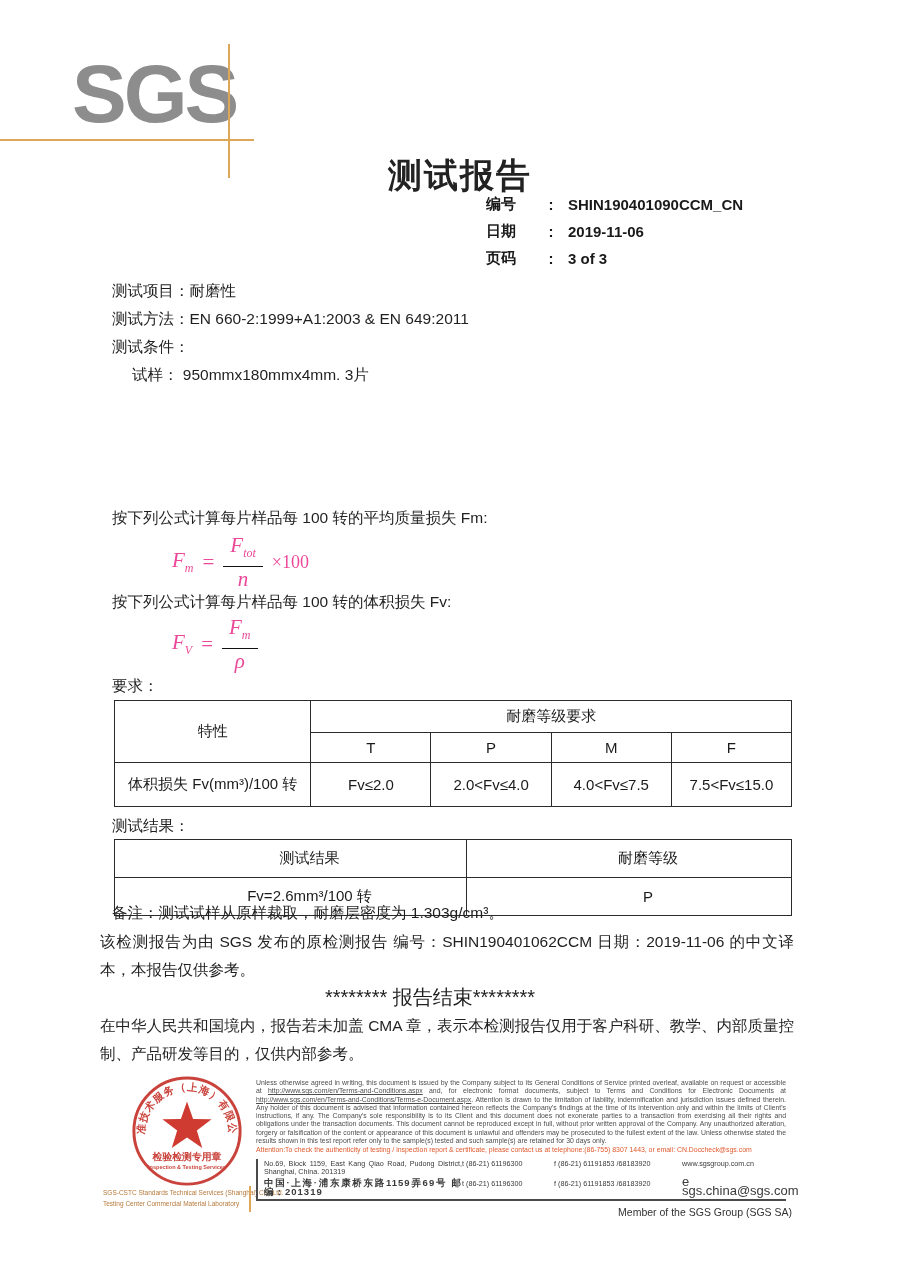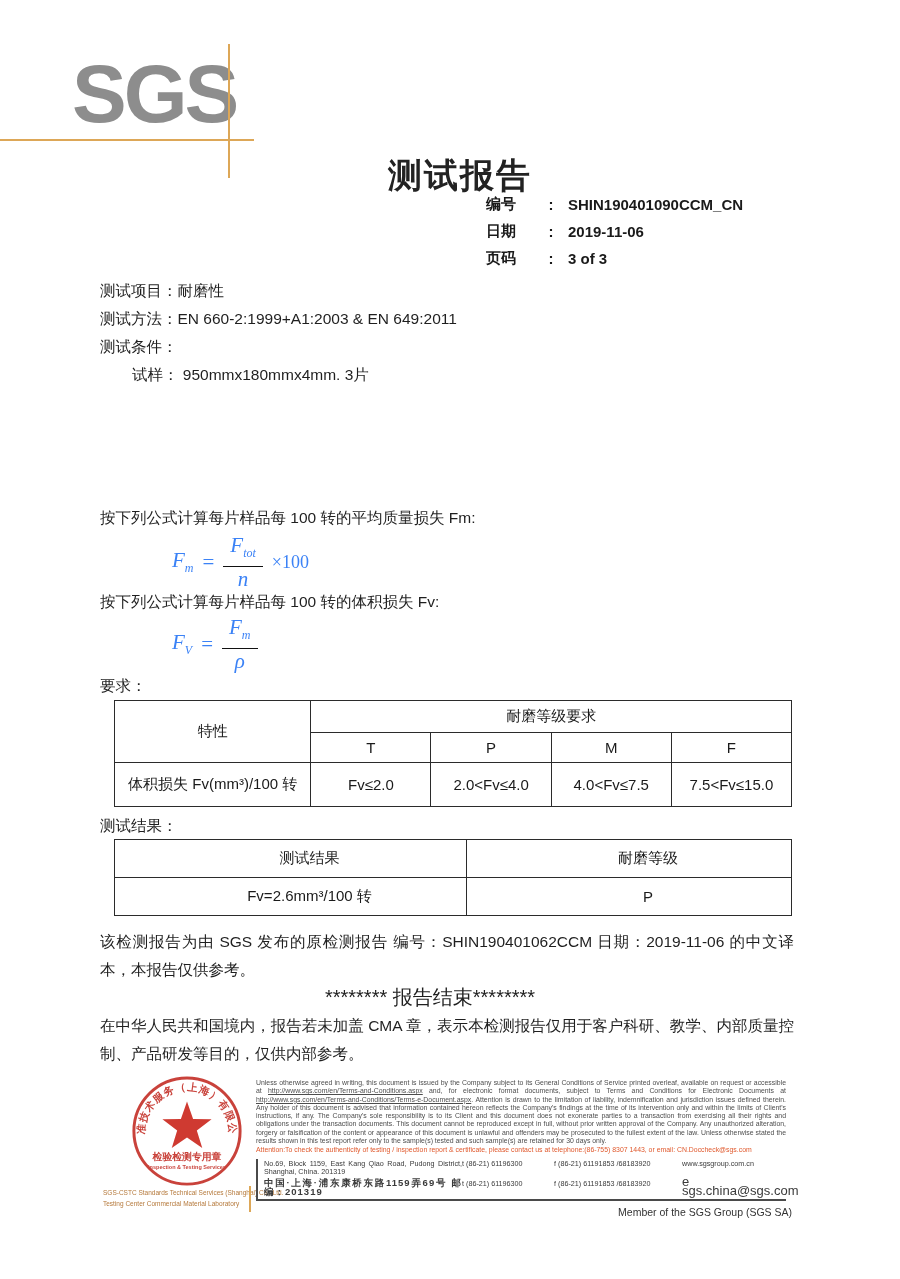--- a/index.html
+++ b/index.html
@@ -23,30 +23,30 @@
   .crosshair-v-top { position: absolute; left: 228px; top: 44px; width: 2px; height: 134px; background: #dda757; }
   .doc-title {
     position: absolute; left: 388px; top: 153px;
     font-size: 34px; font-weight: 700; color: #222; letter-spacing: 2px;
   }
   .meta { position: absolute; left: 486px; top: 191px; }
   .meta-row { display: flex; height: 27px; align-items: center; font-size: 15px; font-weight: 700; color: #1a1a1a; }
   .meta-label { width: 48px; }
   .meta-colon { width: 34px; text-align: center; }
   
-  .bodyline { position: absolute; left: 100px; font-size: 15.5px; color: #1f1f1f; white-space: nowrap; }
+  .bodyline { position: absolute; left: 112px; font-size: 15.5px; color: #1f1f1f; white-space: nowrap; }
   .para {
     position: absolute; left: 100px; width: 694px;
     font-size: 15.5px; line-height: 35px; color: #1f1f1f;
     text-align: justify;
   }
   .serif { font-family: Liberation Sans, sans-serif; }
   .formula {
     position: absolute; left: 172px;
-    font-family: "Liberation Serif", serif; font-size: 21px; color: #3b82f6;
+    font-family: "Liberation Serif", serif; font-size: 21px; color: #ec4899;
     display: flex; align-items: center; gap: 9px;
   }
   .formula i { font-style: italic; }
   .formula sub { font-size: 12px; font-style: italic; }
   .frac { display: inline-flex; flex-direction: column; align-items: center; }
   .frac .num { border-bottom: 1.6px solid #111; padding: 0 7px 2px 7px; line-height: 22px; }
   .frac .den { padding-top: 1px; line-height: 22px; }
   .ftimes { font-size: 18px; }
   
   table { border-collapse: collapse; table-layout: fixed; }
@@ -177,20 +177,21 @@
       <td class="c0">测试结果</td>
       <td>耐磨等级</td>
     </tr>
     <tr>
       <td>Fv=2.6mm³/100 转</td>
       <td>P</td>
     </tr>
   </tbody>
     </table>
 
+  <div class="bodyline" style="top:903px;">备注：测试试样从原样裁取，耐磨层密度为 1.303g/cm³。</div>
 
   <div class="para" style="top:928px;line-height:28px;">该检测报告为由 SGS 发布的原检测报告 编号：SHIN190401062CCM 日期：2019-11-06 的中文译本，本报告仅供参考。</div>
 
   <div class="center-line" style="top:984px;">******** 报告结束********</div>
 
   <div class="para" style="top:1012px;line-height:28px;">在中华人民共和国境内，报告若未加盖 CMA 章，表示本检测报告仅用于客户科研、教学、内部质量控制、产品研发等目的，仅供内部参考。</div>
 
   <svg class="stamp" viewBox="0 0 120 120">
     <defs>
       <path id="arcTop" d="M 17,62 A 43,43 0 1 1 103,62" fill="none"></path>

